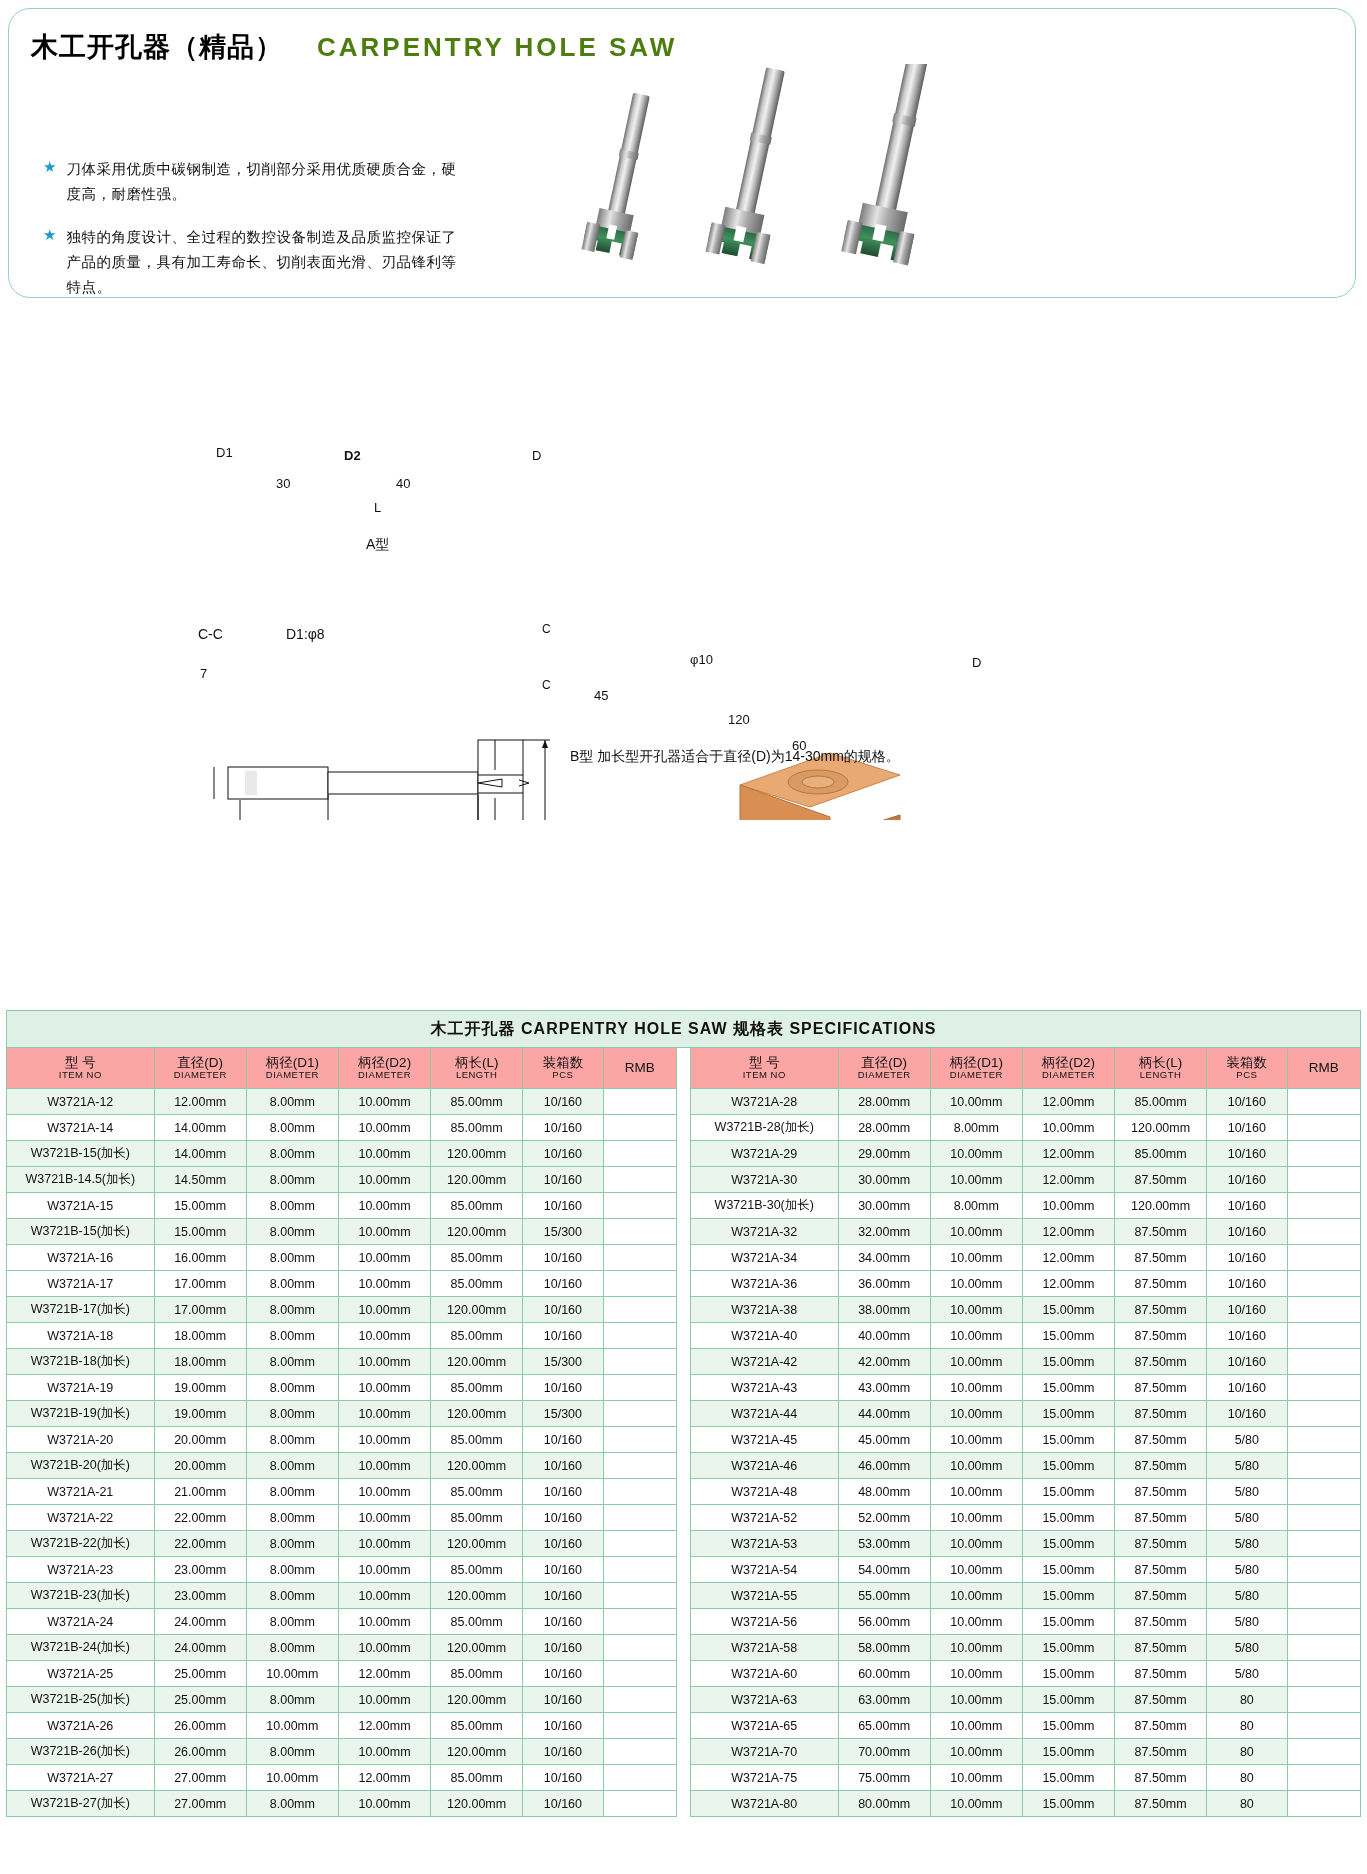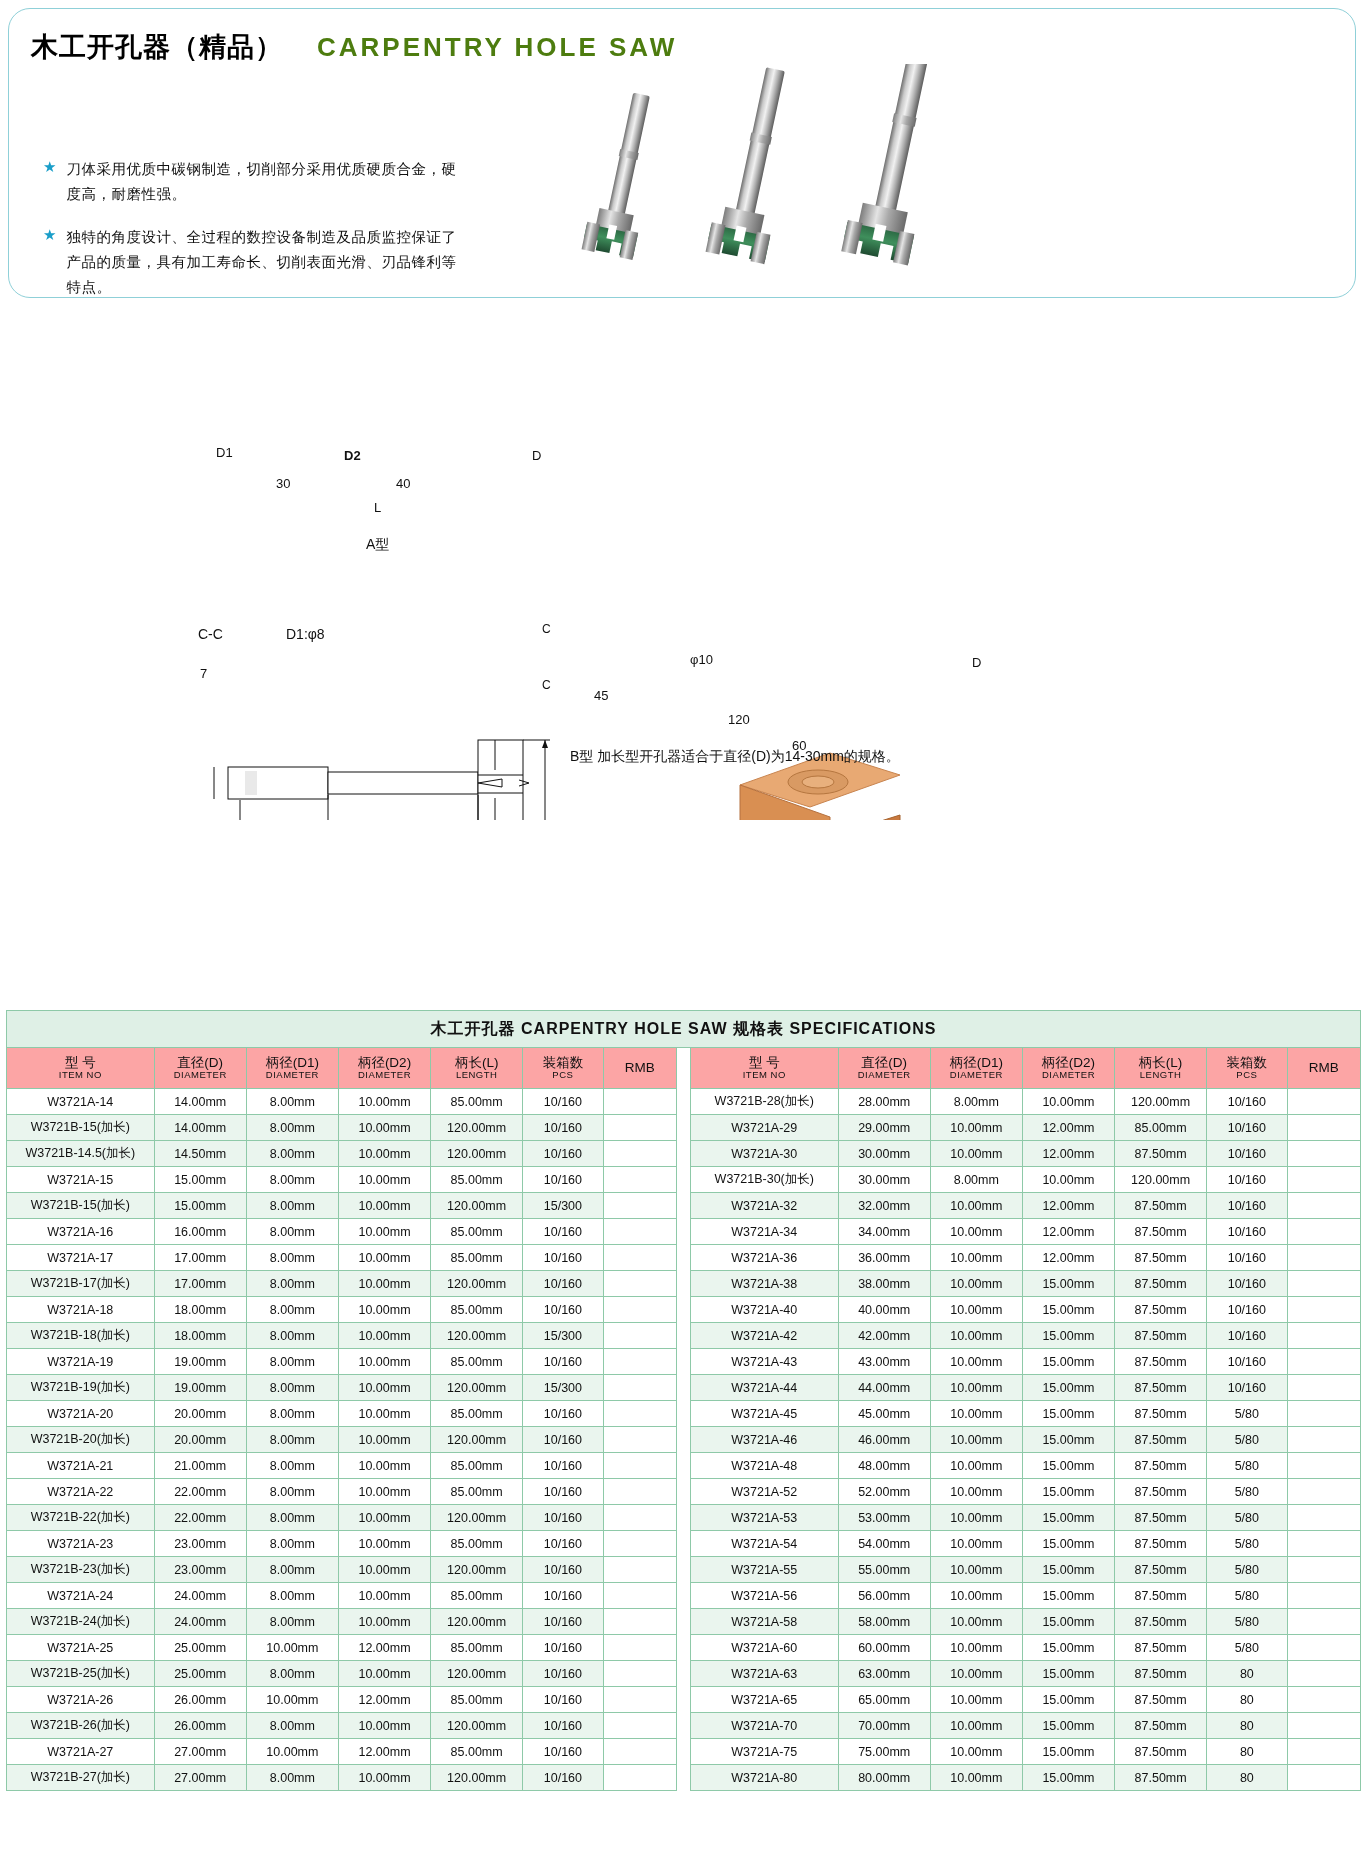--- a/index.html
+++ b/index.html
@@ -330,20 +330,37 @@
             <td>
               <span class="cn">装箱数</span>
               <span class="en">PCS</span>
             </td>
             <td>
               <span class="cn">RMB</span>
             </td>
           </tr>
       </tbody>
       <tbody id="body-rows">
+          <tr class="alt">
+            <td>W3721A-12</td>
+            <td>12.00mm</td>
+            <td>8.00mm</td>
+            <td>10.00mm</td>
+            <td>85.00mm</td>
+            <td>10/160</td>
+            <td class="rmb"></td>
+            <td class="sep"></td>
+            <td>W3721A-28</td>
+            <td>28.00mm</td>
+            <td>10.00mm</td>
+            <td>12.00mm</td>
+            <td>85.00mm</td>
+            <td>10/160</td>
+            <td class="rmb"></td>
+          </tr>
           <tr class="plain">
             <td>W3721A-14</td>
             <td>14.00mm</td>
             <td>8.00mm</td>
             <td>10.00mm</td>
             <td>85.00mm</td>
             <td>10/160</td>
             <td class="rmb"></td>
             <td class="sep"></td>
             <td>W3721B-28(加长)</td>

